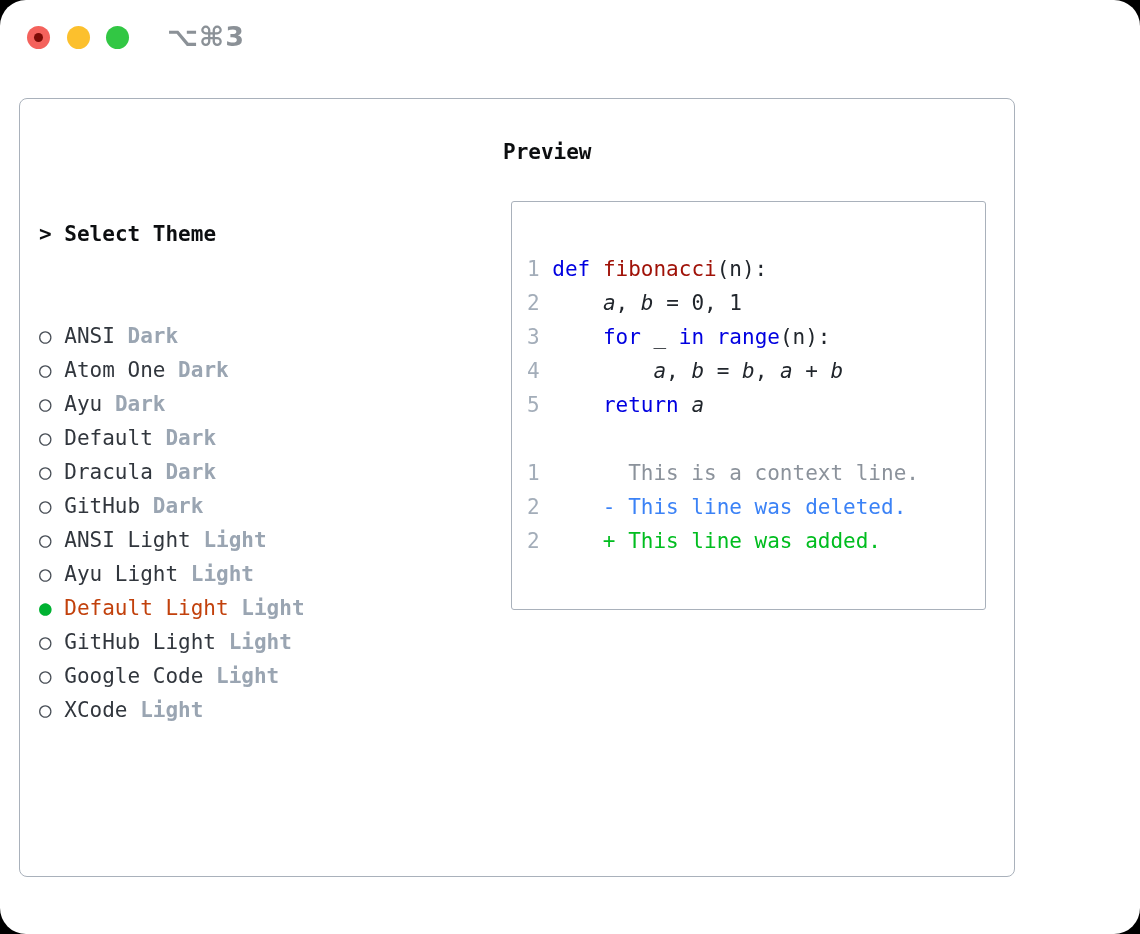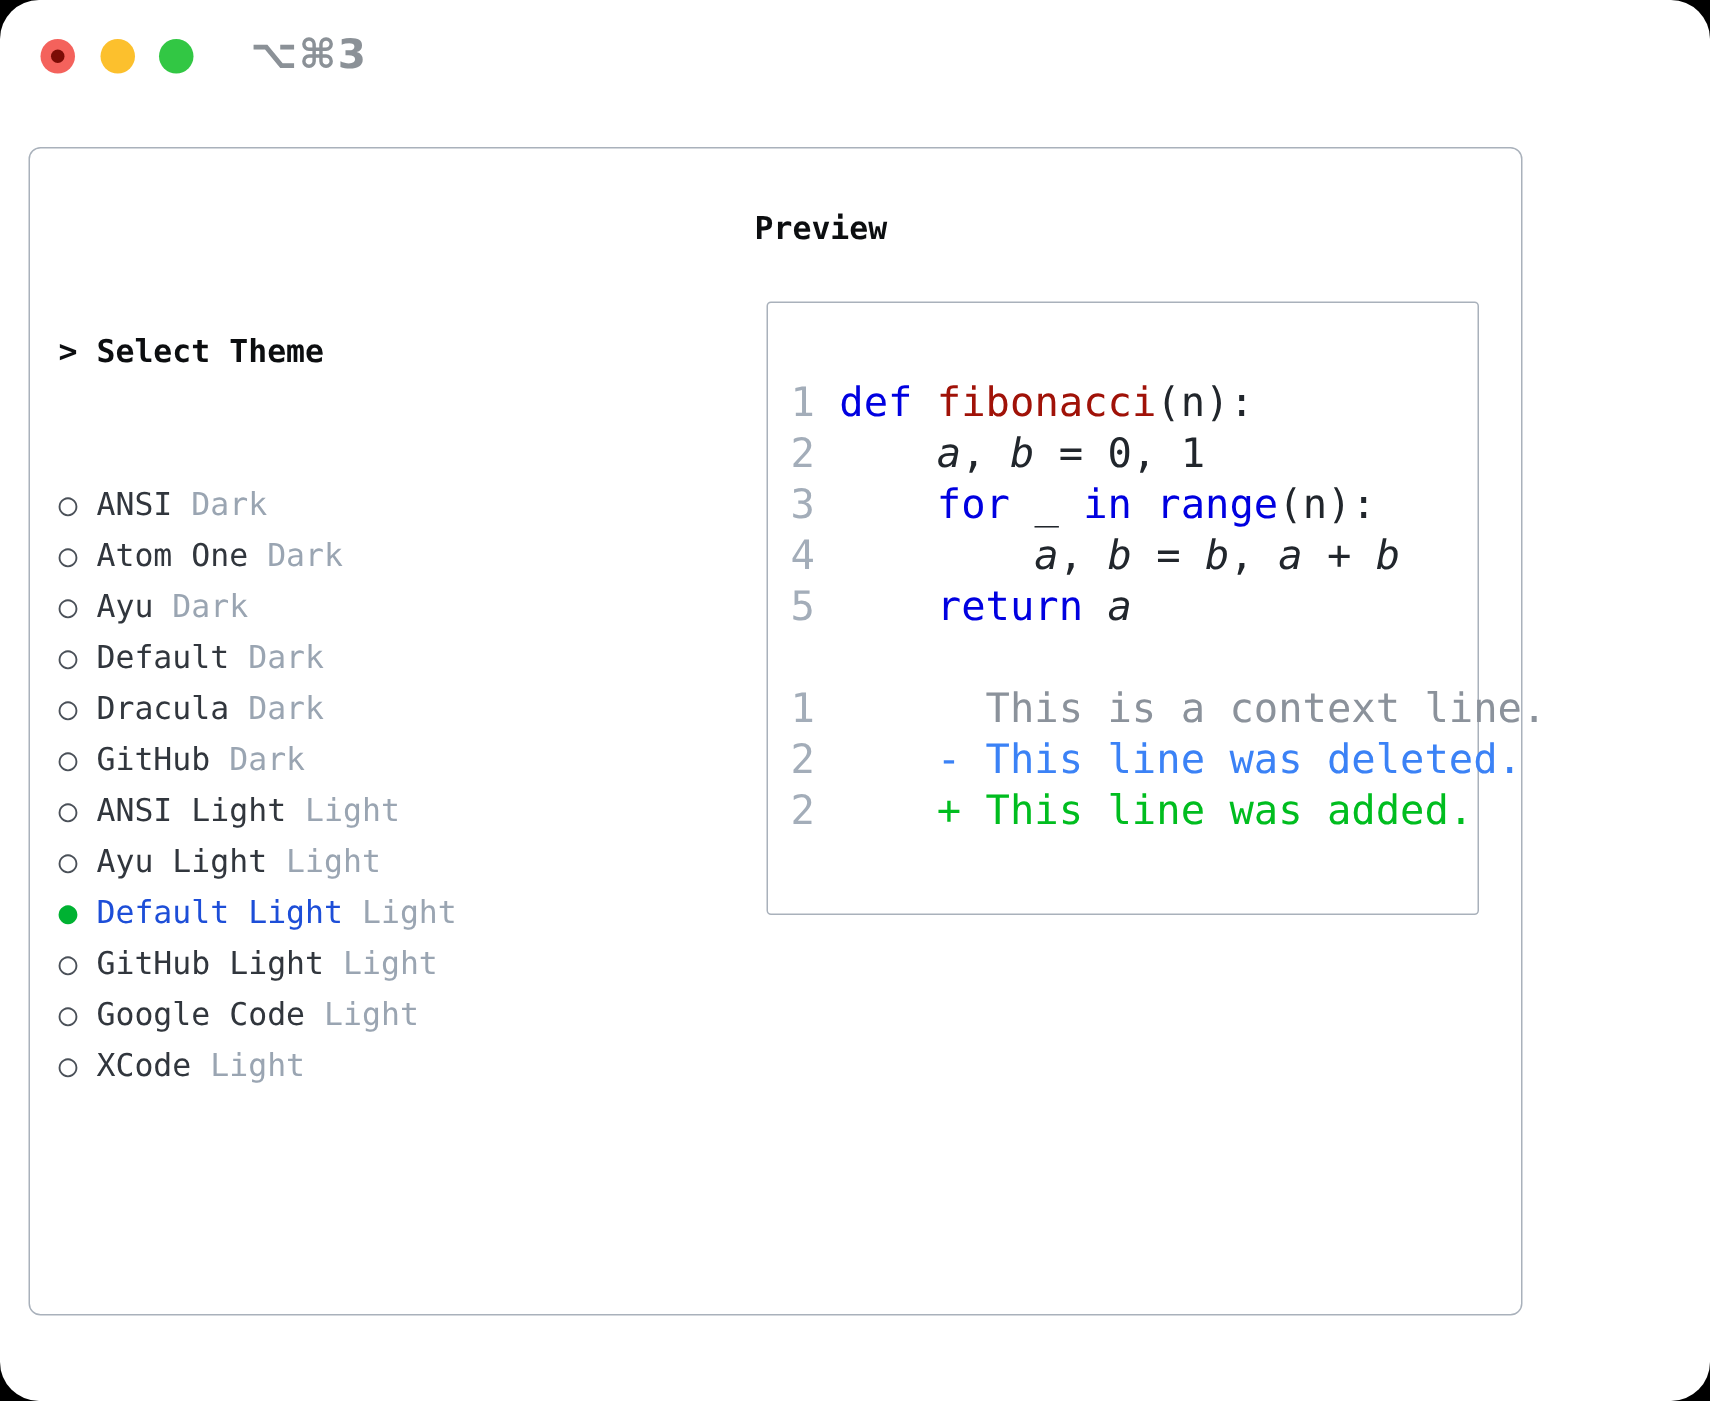--- a/index.html
+++ b/index.html
@@ -18,29 +18,29 @@
   .panel{position:absolute;left:19px;top:98px;width:994px;height:777px;
          border:1.5px solid #a9b1bb;border-radius:8px;background:#fff;}
   .col{position:absolute;font-size:21px;line-height:34px;white-space:pre;color:#31363d;}
   .left-col{left:19px;top:50px;}
   .row{height:34px;}
   .hdr{font-weight:700;color:#0c0e10;}
   .prompt{font-weight:700;color:#0c0e10;}
   .radio{color:#4a5058;}
   .radio.sel{color:#00b232;}
   .nm{color:#31363d;text-align:right;}
-  .nm.sel{color:#1d4ed8;}
-  .variant{color:#9aa5b2;}
+  .nm.sel{color:#c2410c;}
+  .variant{color:#9aa5b2;font-weight:bold;}
   .apply-hdr{color:#0c0e10;}
   
   .preview-heading{position:absolute;left:483px;top:36px;height:34px;line-height:34px;
                    font-size:21px;font-weight:700;color:#0c0e10;white-space:pre;}
   .preview-box{position:absolute;left:491px;top:102px;width:473px;height:407px;
                border:1.5px solid #a9b1bb;border-radius:3px;background:#fff;}
-  .code{position:absolute;left:15px;top:50px;font-size:27px;line-height:34px;white-space:pre;color:#21262c;}
+  .code{position:absolute;left:15px;top:50px;font-size:21px;line-height:34px;white-space:pre;color:#21262c;}
   .pline{height:34px;}
   .lnum{color:#a3adb9;}
   .tok-kw{color:#0000e0;}
   .tok-fn{color:#a01208;}
   .tok-pl{color:#21262c;}
   .tok-it{color:#21262c;font-style:italic;}
   .tok-ctx{color:#8b929b;}
   .tok-del{color:#3b82f6;}
   .tok-add{color:#00bd1f;}
 </style>

